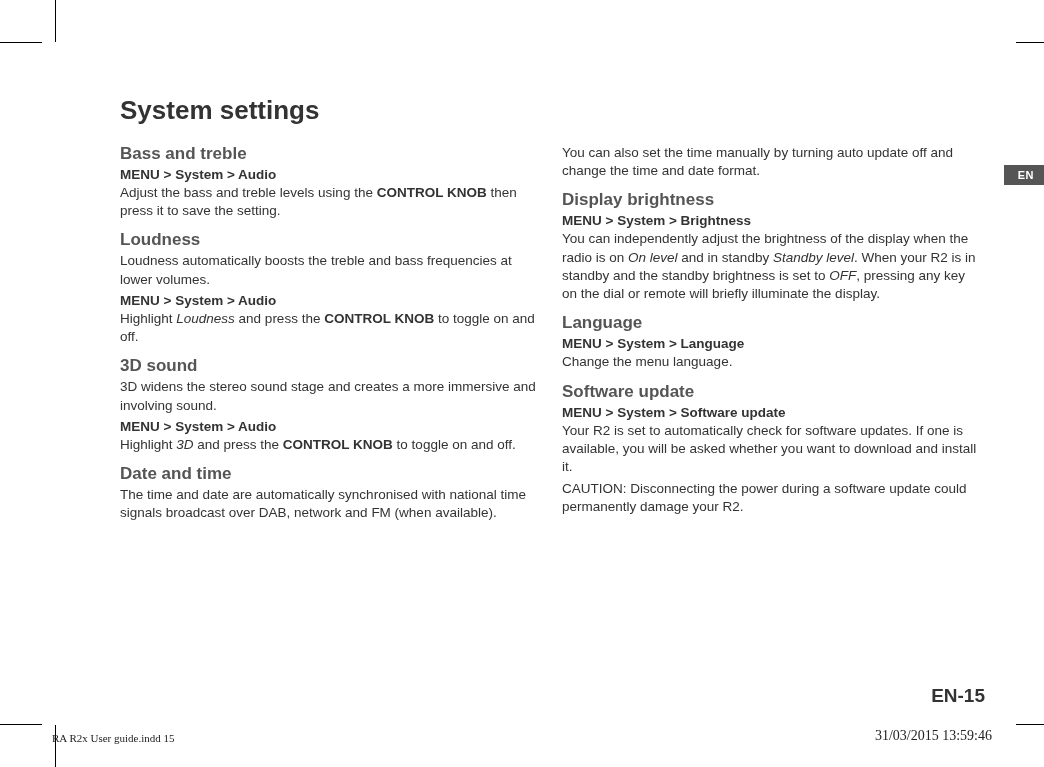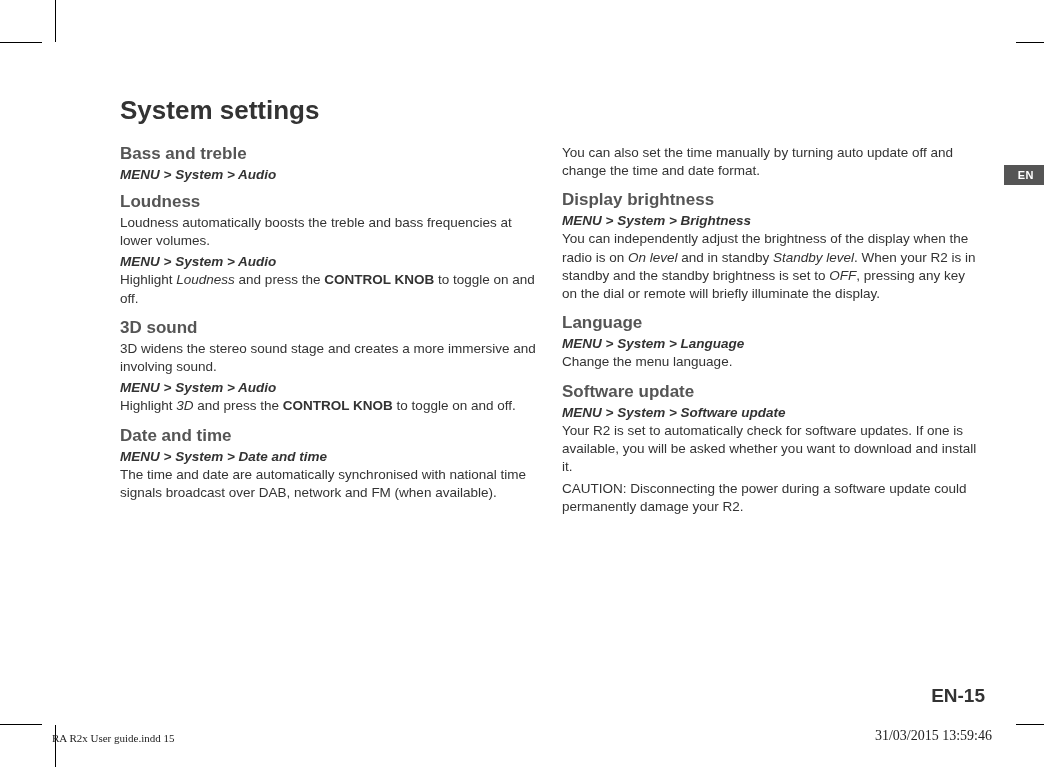--- a/index.html
+++ b/index.html
@@ -91,21 +91,20 @@
     }
     h2:first-child {
       margin-top: 0;
     }
     .path {
       font-size: 13.5px;
       font-weight: bold;
       color: #333;
       margin-top: 3px;
       margin-bottom: 2px;
-      font-style: italic;
     }
     p {
       font-size: 13.5px;
       line-height: 1.35;
       color: #333;
       margin-bottom: 4px;
     }
     .bold {
       font-weight: bold;
     }
@@ -159,37 +158,39 @@
 <div class="crop-top-right"></div>
 <div class="crop-bottom-right"></div>
 
 <div class="page">
   <h1>System settings</h1>
 
   <div class="columns">
     <div class="col">
       <h2>Bass and treble</h2>
       <div class="path">MENU &gt; System &gt; Audio</div>
+      <p>
+        <span>Adjust the bass and treble levels using the </span><span class="bold">CONTROL KNOB</span><span> then press it to save the setting.</span>
+      </p>
 
       <h2>Loudness</h2>
       <p>Loudness automatically boosts the treble and bass frequencies at lower volumes.</p>
       <div class="path">MENU &gt; System &gt; Audio</div>
       <p>
         <span>Highlight </span><span class="italic">Loudness</span><span> and press the </span><span class="bold">CONTROL KNOB</span><span> to toggle on and off.</span>
       </p>
 
       <h2>3D sound</h2>
       <p>3D widens the stereo sound stage and creates a more immersive and involving sound.</p>
       <div class="path">MENU &gt; System &gt; Audio</div>
       <p>
         <span>Highlight </span><span class="italic">3D</span><span> and press the </span><span class="bold">CONTROL KNOB</span><span> to toggle on and off.</span>
       </p>
 
       <h2>Date and time</h2>
-      <div class="path">MENU &gt; System &gt; Date and time</div>
       <p>The time and date are automatically synchronised with national time signals broadcast over DAB, network and FM (when available).</p>
     </div>
 
     <div class="col">
       <p>You can also set the time manually by turning auto update off and change the time and date format.</p>
 
       <h2>Display brightness</h2>
       <div class="path">MENU &gt; System &gt; Brightness</div>
       <p>
         <span>You can independently adjust the brightness of the display when the radio is on </span><span class="italic">On level</span><span> and in standby </span><span class="italic">Standby level</span><span>. When your R2 is in standby and the standby brightness is set to </span><span class="italic">OFF</span><span>, pressing any key on the dial or remote will briefly illuminate the display.</span>

